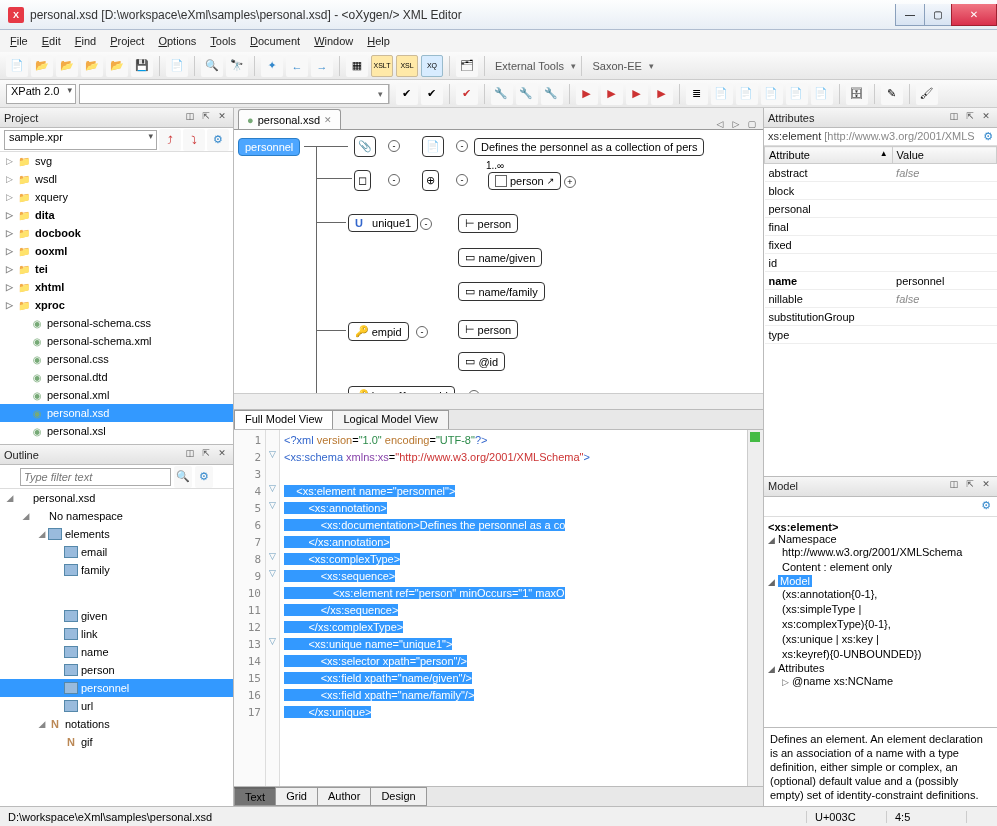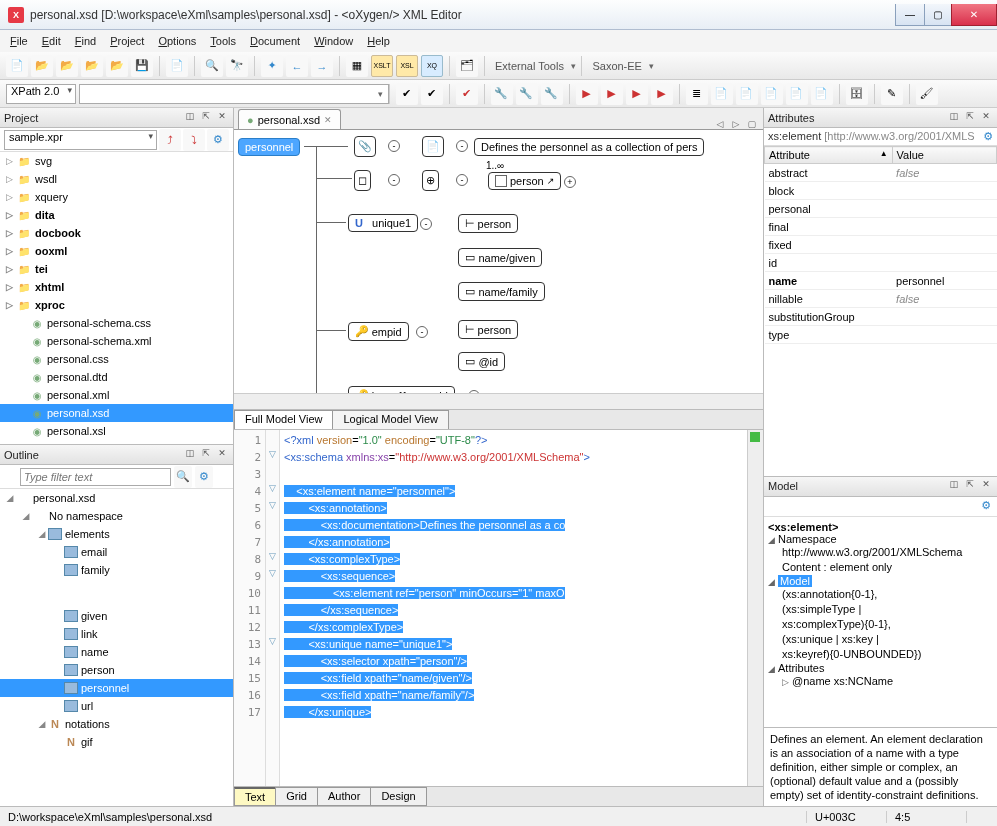--- a/index.html
+++ b/index.html
@@ -93,21 +93,21 @@
 .sel-bg { background: #3399ff; color: #fff; }
 .kw { color: #3366cc; }
 .attr { color: #b8762e; }
 .str { color: #cc3333; }
 .grn { color: #2b8a49; }
 .purp { color: #8844aa; }
 
 
 .modetabs { height: 20px; display: flex; background: #e8e8e8; border-top: 1px solid #bbb; }
 .modetab { padding: 2px 10px; border: 1px solid #999; background: #f0f0f0; margin-right: -1px; }
-.modetab.active { background: #fef9c3; border-top: 2px solid #666; }
+.modetab.active { background: #737373; border-top: 2px solid #666; }
 .attrhead { padding: 2px 4px; color: #888; font-size: 11px; border-bottom: 1px solid #ddd; }
 .attrhead .nm { color: #333; }
 .attrtable { flex: 1; overflow: auto; }
 .attrtable table { width: 100%; border-collapse: collapse; }
 .attrtable th { background: linear-gradient(#fafafa,#e8e8e8); border: 1px solid #ccc; text-align: left; padding: 2px 4px; font-weight: normal; }
 .attrtable td { border-bottom: 1px solid #eee; padding: 2px 4px; height: 18px; }
 .attrtable td.val { color: #888; font-style: italic; }
 .attrtable tr.bold td:first-child { font-weight: bold; }
 
 

